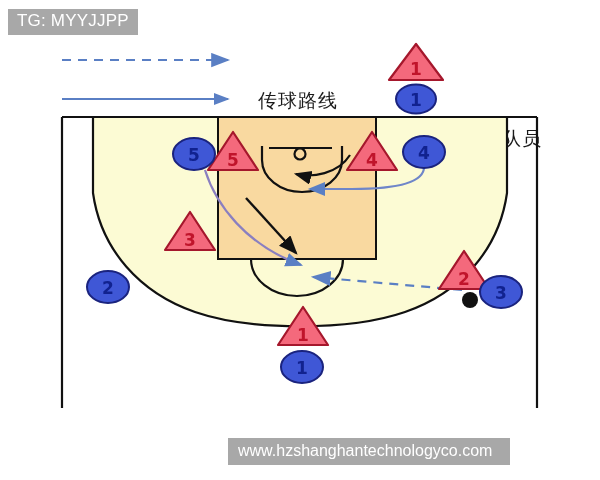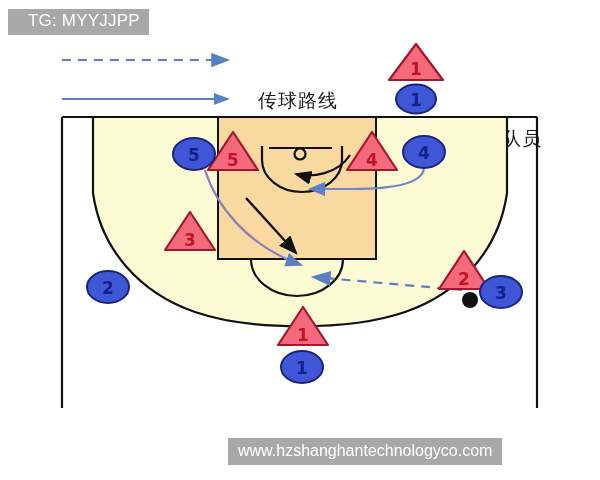--- a/index.html
+++ b/index.html
@@ -22,32 +22,32 @@
     background: #ffffff;
   }
   .tag-badge {
     position: absolute;
     left: 8px;
     top: 9px;
     background: #a8a8a8;
     color: #ffffff;
     font-size: 17px;
     letter-spacing: 0.2px;
-    padding: 3px 9px 4px 20px;
+    padding: 3px 9px 4px 9px;
     line-height: 1.1;
     white-space: nowrap;
   }
   .watermark {
     position: absolute;
     left: 228px;
     top: 438px;
     background: #a8a8a8;
     color: #ffffff;
     font-size: 16px;
-    padding: 4px 10px 5px 10px;
+    padding: 4px 18px 5px 10px;
     line-height: 1.15;
     white-space: nowrap;
   }
   .legend {
     position: absolute;
     left: 0;
     top: 38px;
     width: 600px;
     height: 78px;
   }

